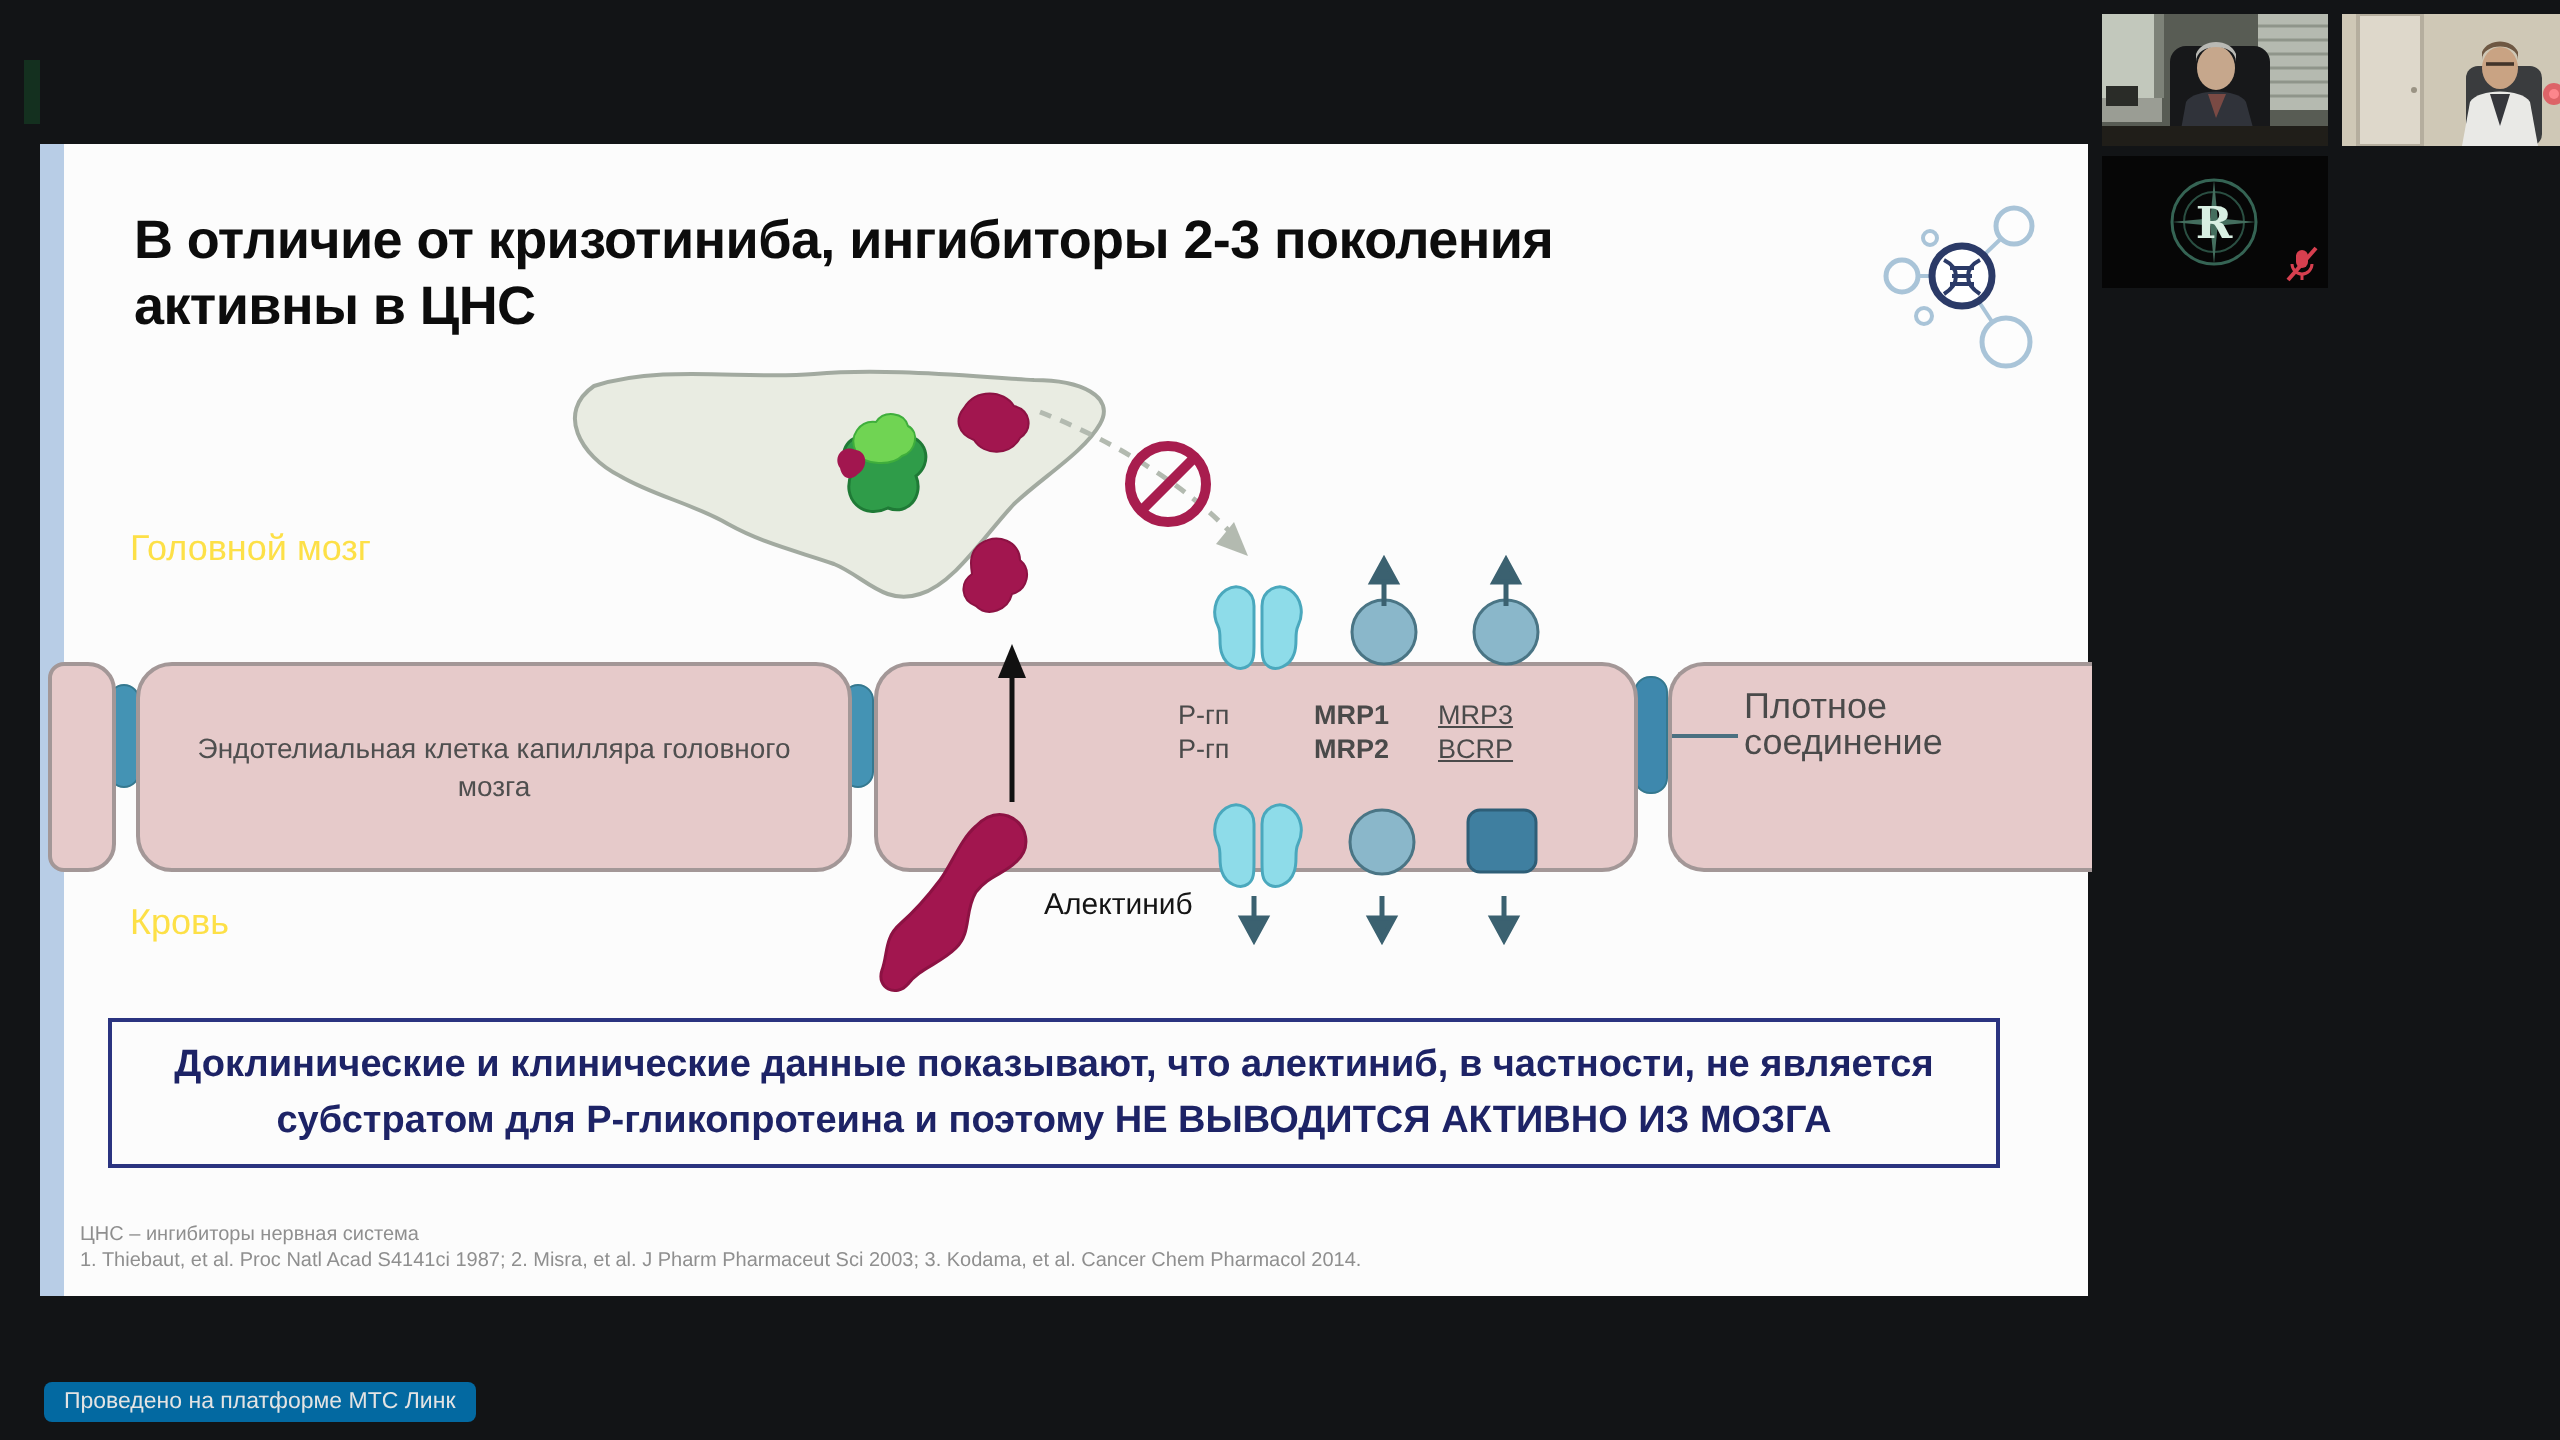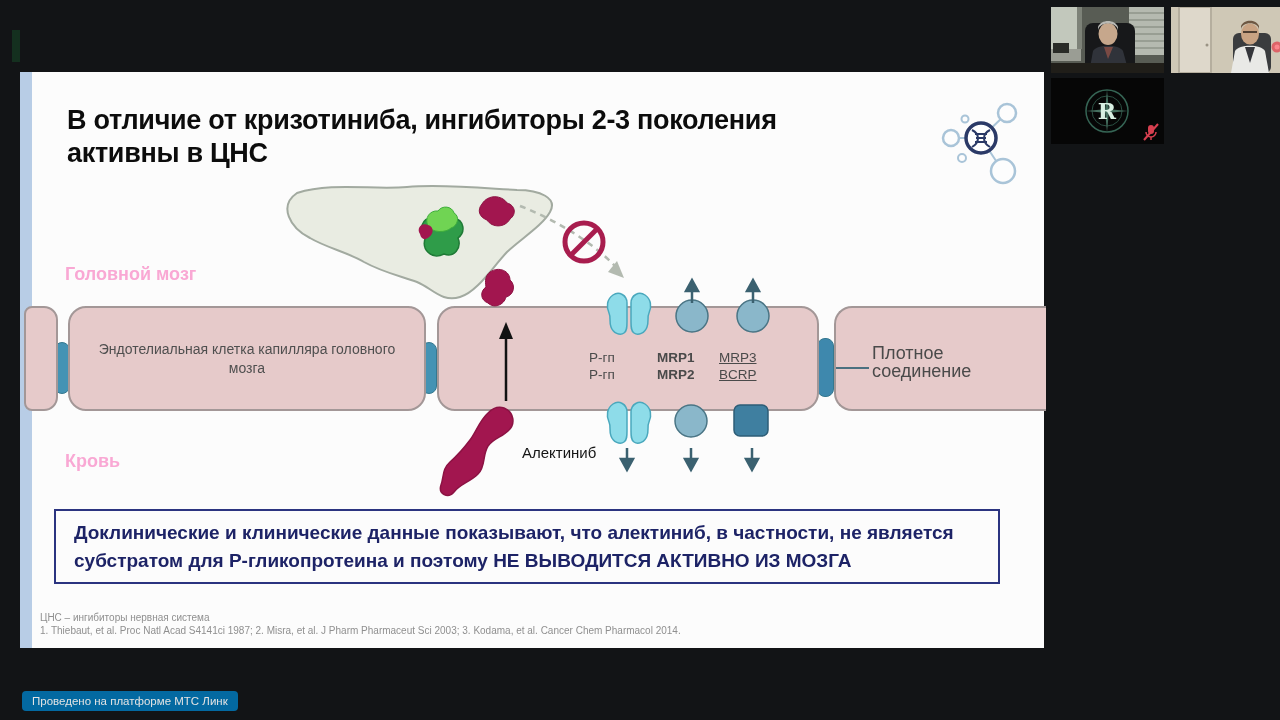--- a/index.html
+++ b/index.html
@@ -5,46 +5,46 @@
   html,body{margin:0;padding:0;background:#121416;}
   #canvas{position:relative;width:1280px;height:720px;background:#121416;overflow:hidden;
           font-family:"Liberation Sans",sans-serif;margin-left:12px;}
   .abs{position:absolute;}
 
   
   .slide{left:8px;top:72px;width:1024px;height:576px;background:#fcfcfc;}
   .stripe{left:8px;top:72px;width:12px;height:576px;background:#b8cde6;}
   .title{left:55px;top:104px;width:812px;font-size:27px;line-height:33px;font-weight:bold;
          color:#0c0c0c;letter-spacing:-0.3px;}
-  .region-label{font-size:18px;font-weight:bold;color:#f9a8d4;}
+  .region-label{font-size:18px;font-weight:normal;color:#fde047;}
   .brain-label{left:53px;top:264px;}
   .blood-label{left:53px;top:451px;}
 
   
-  .cell{background:#e6caca;border:2px solid #a39797;box-sizing:border-box;top:306px;height:105px;}
+  .cell{background:#e6caca;border:2px solid #a39797;box-sizing:border-box;top:331px;height:105px;}
   .cell-1{left:12px;width:34px;border-radius:8px 14px 14px 8px;}
   .cell-2{left:56px;width:358px;border-radius:18px;display:flex;align-items:center;justify-content:center;}
   .cell-3{left:425px;width:382px;border-radius:18px;}
   .cell-4{left:822px;width:212px;border-radius:18px 0 0 18px;border-right:none;}
   .connector{background:#4493b4;border:1.5px solid #35788f;box-sizing:border-box;border-radius:8px;
              top:342px;width:16px;height:52px;}
   .conn-1{left:42px;}
   .conn-2{left:409px;}
   .junction{left:805px;top:338px;width:17px;height:59px;background:#3e88ad;}
   .cell-caption{width:310px;text-align:center;font-size:14px;line-height:19px;color:#4f4f4f;}
 
   .t-label{top:349px;width:68px;text-align:left;font-size:13.5px;line-height:17px;color:#4a4a4a;}
   .t-label span{display:block;}
   .tj-label{left:860px;top:345px;width:100px;font-size:18px;line-height:17.5px;color:#4a4a4a;}
   .drug-label{left:510px;top:444px;font-size:15px;color:#151515;}
 
   
   .callout{left:42px;top:509px;width:946px;height:75px;border:2px solid #2b3480;box-sizing:border-box;
            display:flex;align-items:center;justify-content:center;padding:0 18px;}
-  .callout-text{font-size:19px;line-height:28px;font-weight:bold;color:#1d2366;text-align:left;}
+  .callout-text{font-size:19px;line-height:28px;font-weight:bold;color:#1d2366;text-align:center;}
 
   .footnote{left:28px;font-size:10px;line-height:13px;color:#8f8f8f;}
   .fn-1{top:611px;}
   .fn-2{top:624px;}
 
   
   .overlay{left:0;top:0;width:1280px;height:720px;pointer-events:none;}
 
   
   .cam{width:113px;height:66px;background:#000;overflow:hidden;}

